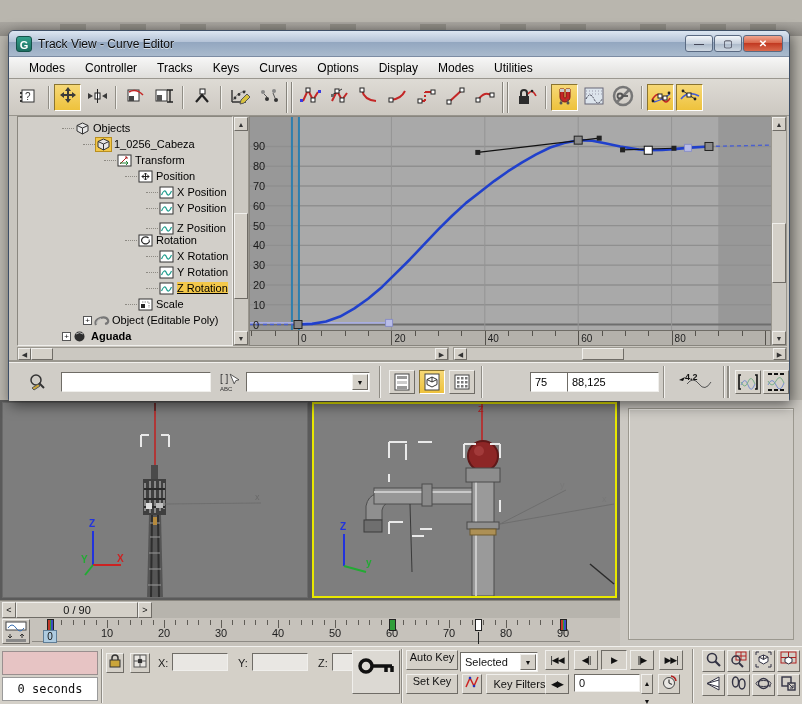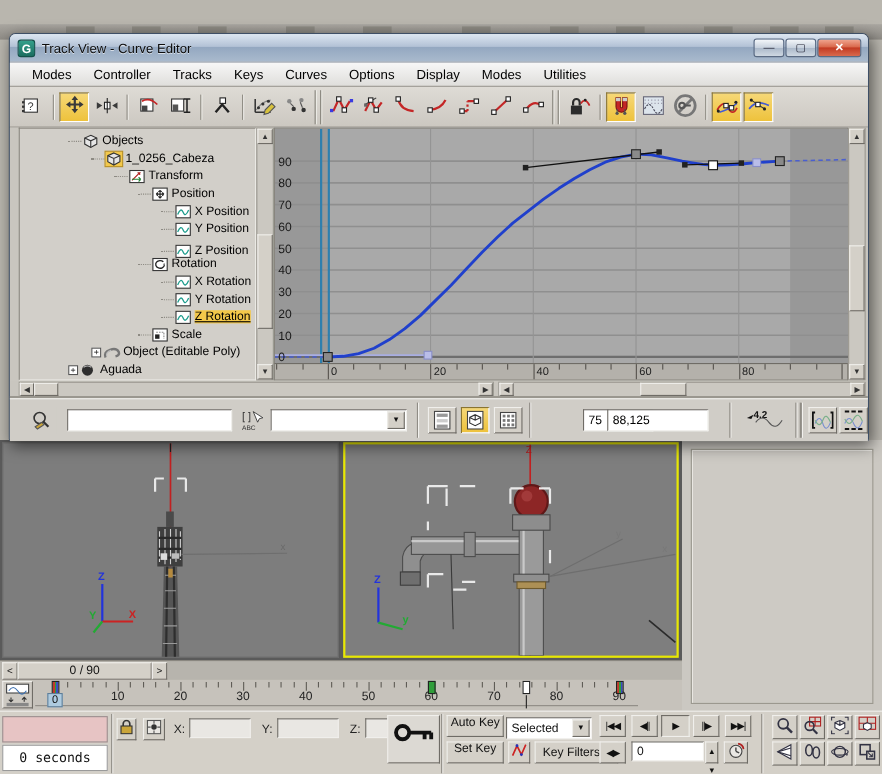--- a/index.html
+++ b/index.html
@@ -98,21 +98,21 @@
   
   #tv-body { position:absolute; left:0; top:85px; width:100%; height:230px; background:#c9c6bf; }
   #tree { position:absolute; left:8px; top:0; width:216px; height:230px; background:#d2cfc9; overflow:hidden;
     border:1px solid; border-color:#8a877f #f0efec #f0efec #8a877f; }
   .trow { position:absolute; height:16px; display:flex; align-items:center; white-space:nowrap; }
   .trow .stub { height:1px; border-top:1px dotted #8d8a83; width:12px; margin-right:1px; }
   .trow .ticon16 { width:15px; height:13px; margin-right:3px; position:relative; flex:0 0 auto; }
   .trow .lbl { font-size:11px; color:#000; }
   .trow .lbl.hl { background:#f3c84a; text-decoration:underline; }
   .trow .ticon16.hl { background:#f3c84a; outline:1px solid #b98f1f; }
-  .trow .lbl.b { font-weight:normal;text-align:center; }
+  .trow .lbl.b { font-weight:bold;text-align:center; }
   .expandbox { width:9px; height:9px; border:1px solid #555; background:#fff; font-size:8px; line-height:7px; text-align:center;
     margin-right:2px; flex:0 0 auto; }
   .vscroll { position:absolute; top:0; width:16px; height:230px; background:#cbc8c1; border:1px solid #9a978f; }
   .sbar-btn { position:absolute; left:0; width:14px; height:14px; background:#d4d0c8;
     border:1px solid; border-color:#f0efec #6f6c66 #6f6c66 #f0efec; font-size:7px; text-align:center; line-height:13px; color:#333; }
   .sbar-thumb { position:absolute; left:0; width:14px; background:#d4d0c8; border:1px solid; border-color:#f0efec #6f6c66 #6f6c66 #f0efec; }
   #tree-scroll { left:224px; }
   #graph-scroll { left:762px; }
 
   #graph { position:absolute; left:240px; top:0; width:522px; height:214px; background:#a9a9a9; border:1px solid #88857e; }
@@ -928,21 +928,21 @@
             <rect x="4" y="8" width="2.5" height="2.5" fill="#777"></rect>
             <rect x="8" y="8" width="2.5" height="2.5" fill="#777"></rect>
             <rect x="12" y="8" width="2.5" height="2.5" fill="#777"></rect>
             <rect x="4" y="12" width="2.5" height="2.5" fill="#777"></rect>
             <rect x="8" y="12" width="2.5" height="2.5" fill="#777"></rect>
             <rect x="12" y="12" width="2.5" height="2.5" fill="#777"></rect>
           </svg>
     </div>
     <div class="ft-sep" style="left:472px"></div>
     <div class="ft-field" style="left:482px; width:64px;margin-left:39px;">75</div>
-    <div class="ft-field" style="left:543px; width:92px;">88,125</div>
+    <div class="ft-field" style="left:558px; width:92px;">88,125</div>
     <div class="ft-sep" style="left:654px"></div>
     <div class="ft-btn" style="left:664px; width:44px;">
       <svg width="36" height="24" viewBox="0 0 36 24">
             <text x="8" y="10" font-size="9" font-weight="bold" fill="#111">4.2</text>
             <path d="M2,10 l6,-3 l-2,4 z" fill="#111"></path>
             <path d="M10,14 q6,-8 12,0 t12,-2" stroke="#555" fill="none"></path>
           </svg>
     </div>
     <div class="ft-sep dbl" style="left:714px"></div>
     <div class="ft-btn raised" style="left:726px;">

